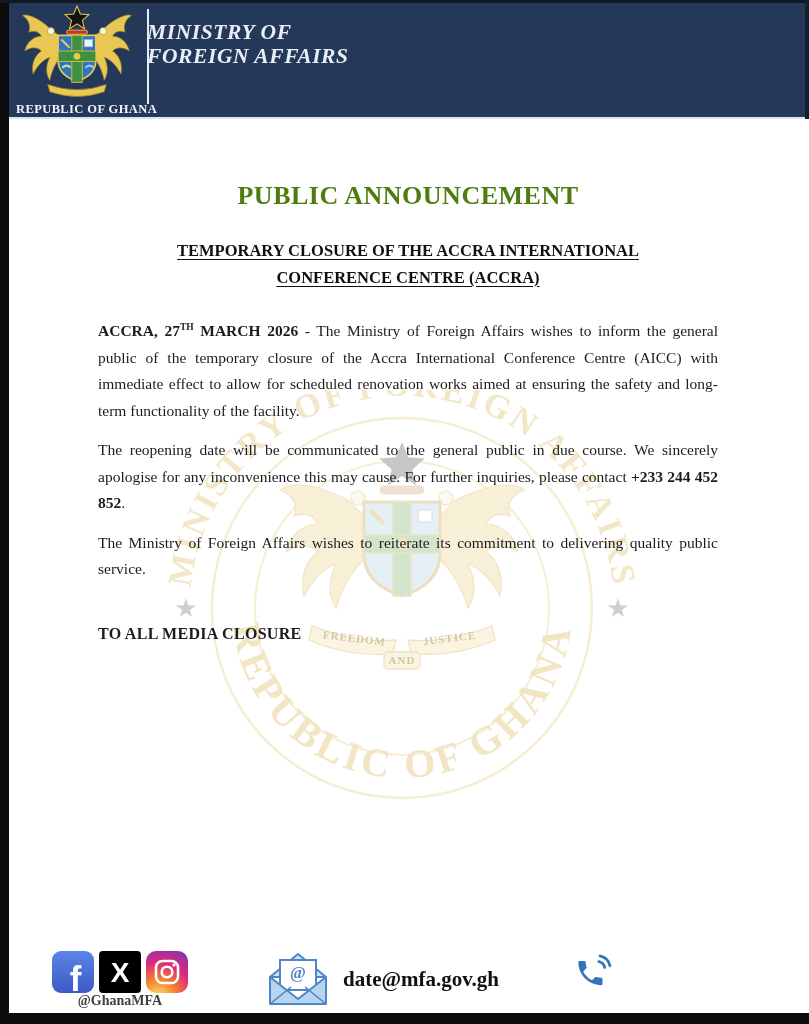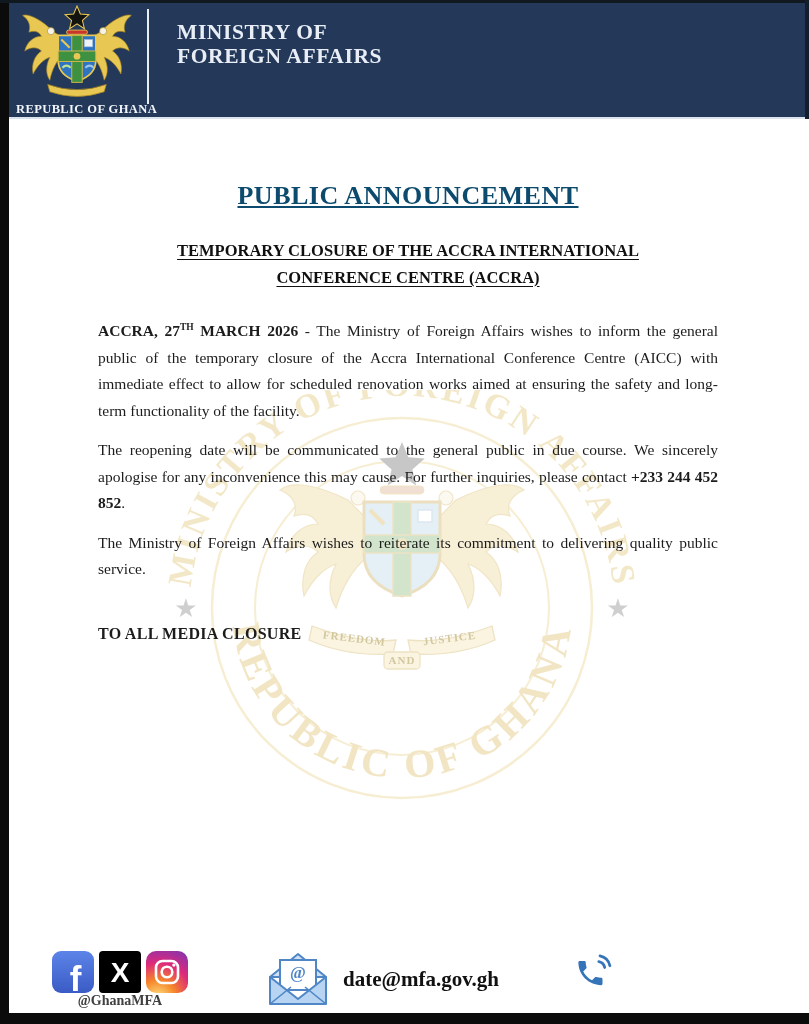--- a/index.html
+++ b/index.html
@@ -19,39 +19,39 @@
     position:absolute; left:0; top:0; width:809px; height:117px;
     background:#24395a; border-bottom:2px solid #d9e4ef; z-index:10;
   }
   .crest-wrap { position:absolute; left:16px; top:5px; width:122px; text-align:center; }
   .crest-caption {
     color:#f2f5fa; font-weight:bold; font-size:12.5px; letter-spacing:0.4px;
     margin-top:1px; white-space:nowrap;
   }
   .hdr-divider { position:absolute; left:147px; top:9px; width:2px; height:95px; background:#e9eef6; }
   .ministry {
-    position:absolute; left:177px; top:21px; color:#e9eef6; font-weight:bold;
-    font-size:21.5px; line-height:1.1; letter-spacing:0.6px;
+    position:absolute; left:147px; top:21px; color:#e9eef6; font-weight:bold;
+    font-size:21.5px; line-height:1.1; letter-spacing:0.6px;font-style:italic;
   }
 
   
   .watermark {
     position:absolute; left:162px; top:390px; width:480px; height:440px;
     opacity:0.55; z-index:1; pointer-events:none;
   }
   .wm-arc-top { font-size:34px; font-weight:bold; letter-spacing:3px; fill:#e9d49a; }
   .wm-arc-bottom { font-size:40px; font-weight:bold; letter-spacing:4px; fill:#e7d094; }
   .wm-star { font-size:26px; fill:#a8a8a8; }
   .wm-banner-text { font-size:11px; font-weight:bold; fill:#b09a52; letter-spacing:1px; }
 
   
   .doc { position:absolute; left:98px; top:117px; width:620px; z-index:2; color:#1c1c1c; }
   .title {
     margin:64px 0 0; text-align:center; font-size:26px; font-weight:bold;
-    letter-spacing:0.5px; color:#0c4a6e;text-decoration:underline;
+    letter-spacing:0.5px; color:#4d7c0f;
   }
   .subtitle { margin:27px 0 12px; text-align:center; font-size:16.5px; font-weight:bold; line-height:1.62; color:#101010; }
   .subtitle .u { text-decoration:underline; text-underline-offset:3px; }
   .para { text-align:justify; font-size:15.5px; line-height:1.71; margin:12px 0 13px; }
   .para.first { margin-top:27px; }
   .para sup { font-size:9.5px; font-weight:bold; }
   .addressee { margin-top:42px; font-size:16px; font-weight:bold; letter-spacing:0.3px; }
 
   
   .social-group { position:absolute; left:40px; top:951px; width:160px; text-align:center; z-index:5; }

